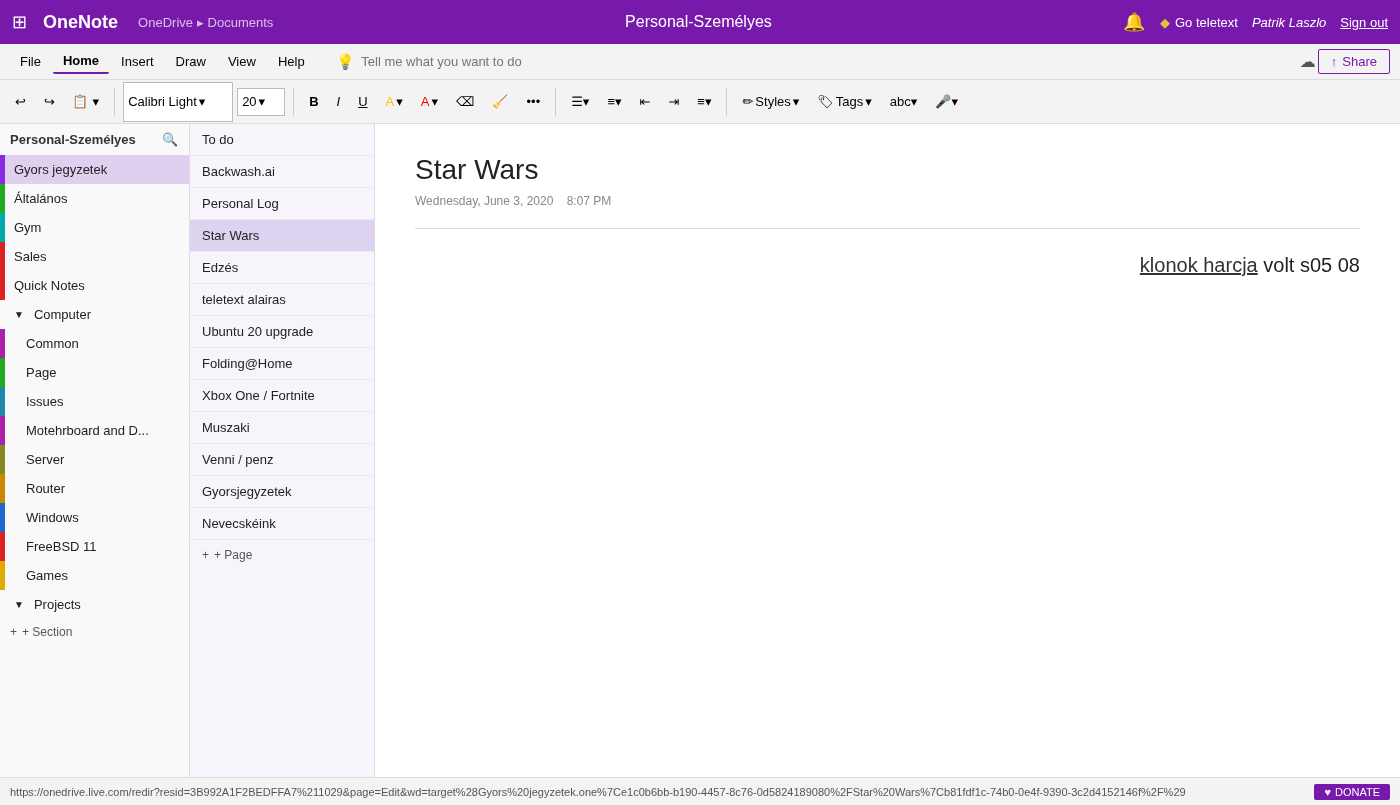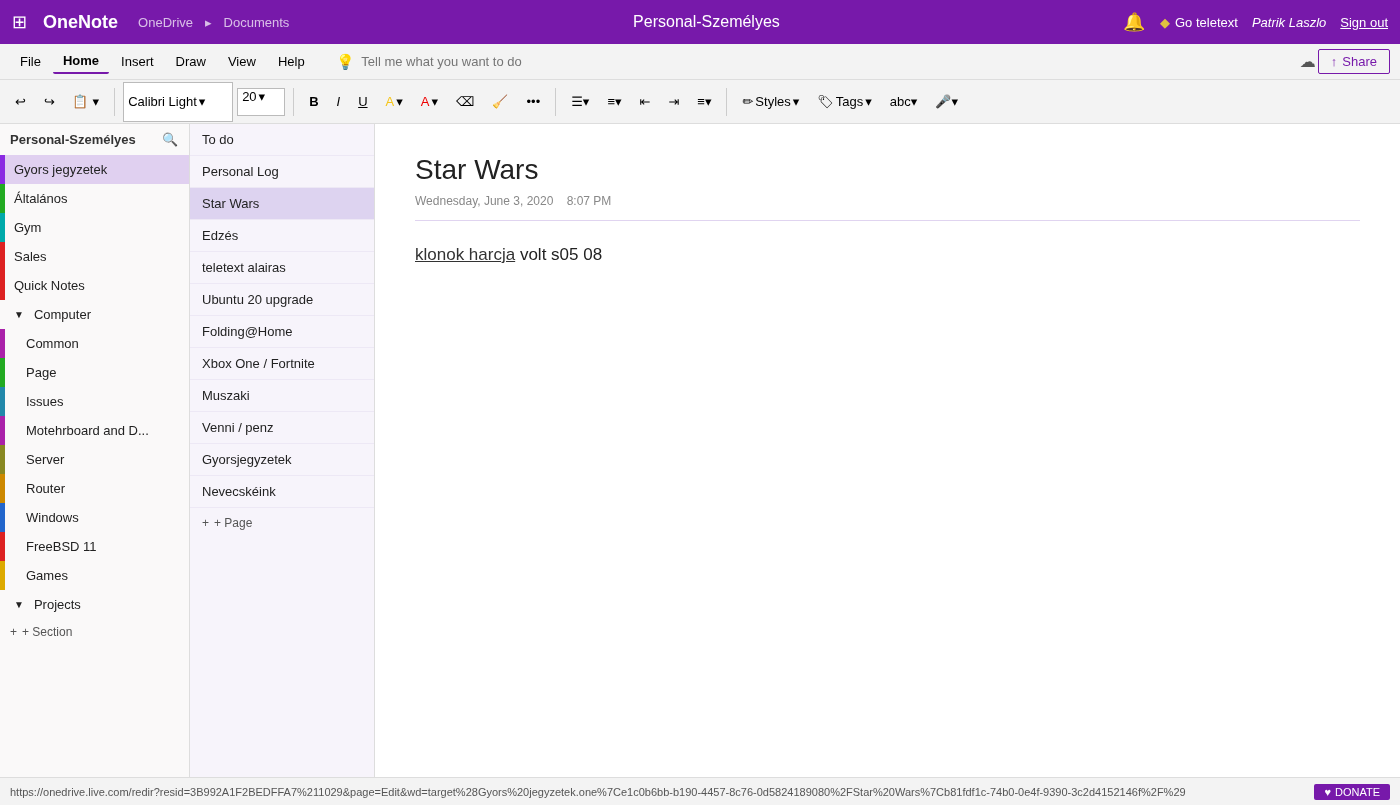--- a/index.html
+++ b/index.html
@@ -10,21 +10,21 @@
       background: #7719aa;
       color: #fff;
       height: 44px;
       display: flex;
       align-items: center;
       padding: 0 12px;
       gap: 10px;
     }
     #titlebar .apps-icon { font-size: 18px; cursor: pointer; margin-right: 6px; }
     #titlebar .app-name { font-size: 18px; font-weight: 600; margin-right: 10px; }
-    #titlebar .breadcrumb { font-size: 13px; opacity: 0.9; display: flex; align-items: center; gap: 12px; }
+    #titlebar .breadcrumb { font-size: 13px; opacity: 0.9; display: flex; align-items: center; gap: 4px; }
     #titlebar .breadcrumb span { opacity: 0.8; }
     #titlebar .center-title { flex: 1; text-align: center; font-size: 16px; font-weight: 500; }
     #titlebar .right-actions { display: flex; align-items: center; gap: 14px; font-size: 13px; }
     #titlebar .bell-icon { font-size: 18px; cursor: pointer; }
     #titlebar .premium-btn { display: flex; align-items: center; gap: 5px; cursor: pointer; font-size: 13px; }
     #titlebar .diamond-icon { color: #e0c040; }
     #titlebar .user-name { font-size: 13px; font-style: italic; }
     #titlebar .sign-out { font-size: 13px; cursor: pointer; text-decoration: underline; }
 
     
@@ -88,21 +88,21 @@
     .ribbon-btn.bold { font-weight: bold; }
     .ribbon-btn.italic { font-style: italic; }
     .ribbon-btn.underline { text-decoration: underline; }
     .ribbon-separator { width: 1px; height: 28px; background: #ccc; margin: 0 4px; }
     .font-selector {
       display: flex; align-items: center; border: 1px solid #bbb;
       background: #fff; height: 40px; padding: 0 4px; font-size: 13px; cursor: pointer;
       gap: 2px; min-width: 110px;
     }
     .size-selector {
-      display: flex; border: 1px solid #bbb;
+      display: flex; align-items: center; border: 1px solid #bbb;
       background: #fff; height: 28px; padding: 0 4px; font-size: 13px; cursor: pointer;
       gap: 2px; min-width: 48px;
     }
     .ribbon-icon-btn {
       display: flex; align-items: center; gap: 2px;
       padding: 4px 6px; cursor: pointer; border-radius: 2px;
       border: 1px solid transparent; font-size: 13px;
     }
     .highlight-yellow { color: #f5c518; }
     .color-red { color: #e00; }
@@ -163,23 +163,23 @@
 
     
     #content {
       flex: 1;
       padding: 30px 40px;
       overflow-y: auto;
       background: #fff;
     }
     .note-meta {
       font-size: 12px; color: #888; margin-bottom: 20px;
-      border-bottom: 1px solid #e0d4f0; padding-bottom: 12px;
-    }
-    .note-body { font-size: 17px; color: #222; line-height: 1.6; }
+      border-bottom: 1px solid #e0d4f0; padding-bottom: 20px;
+    }
+    .note-body { font-size: 20px; color: #222; line-height: 1.6; text-align: right; }
     .note-body .underline-link { text-decoration: underline; color: #333; }
 
     
     #statusbar {
       height: 28px;
       background: #f3f3f3;
       border-top: 1px solid #ddd;
       display: flex;
       align-items: center;
       padding: 12px 10px;
@@ -350,20 +350,21 @@
     </div>
 
     <div class="sidebar-add-section">
       <span>+</span>
       <span>+ Section</span>
     </div>
   </div>
 
   <div id="pages-panel">
     <div class="page-item">To do</div>
+    <div class="page-item">Backwash.ai</div>
     <div class="page-item">Personal Log</div>
     <div class="page-item active">Star Wars</div>
     <div class="page-item">Edzés</div>
     <div class="page-item">teletext alairas</div>
     <div class="page-item">Ubuntu 20 upgrade</div>
     <div class="page-item">Folding@Home</div>
     <div class="page-item">Xbox One / Fortnite</div>
     <div class="page-item">Muszaki</div>
     <div class="page-item">Venni / penz</div>
     <div class="page-item">Gyorsjegyzetek</div>

